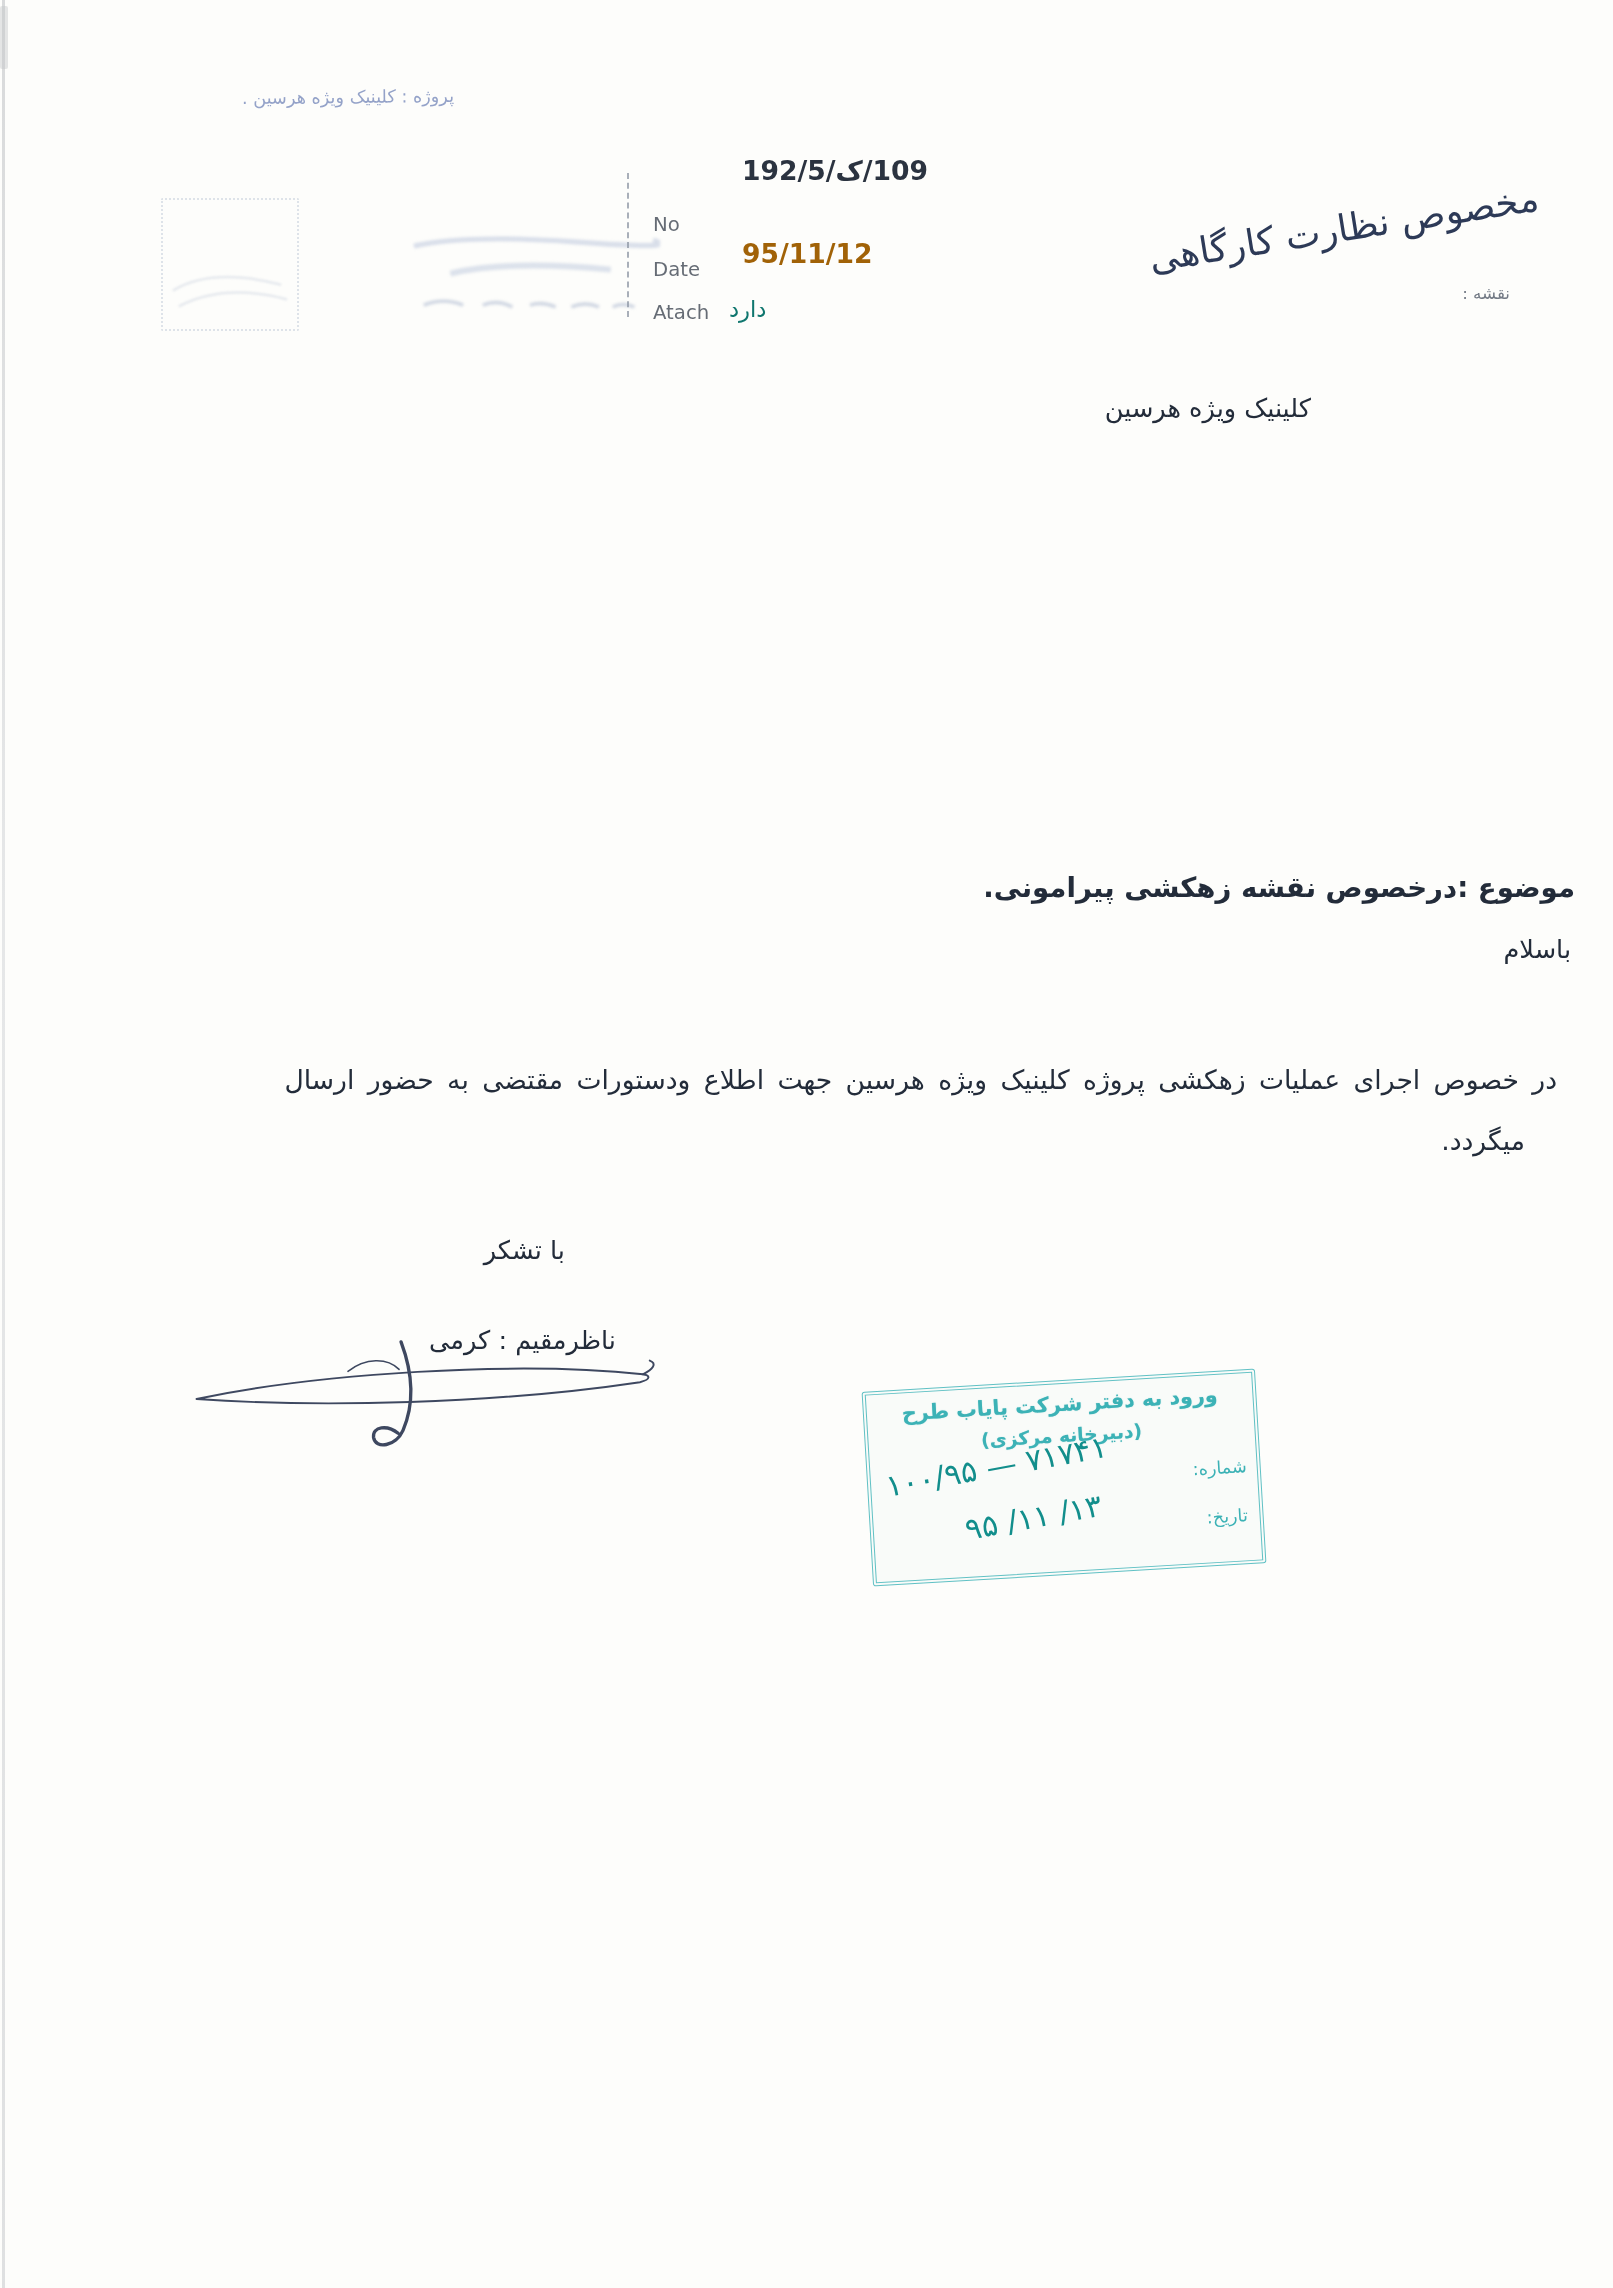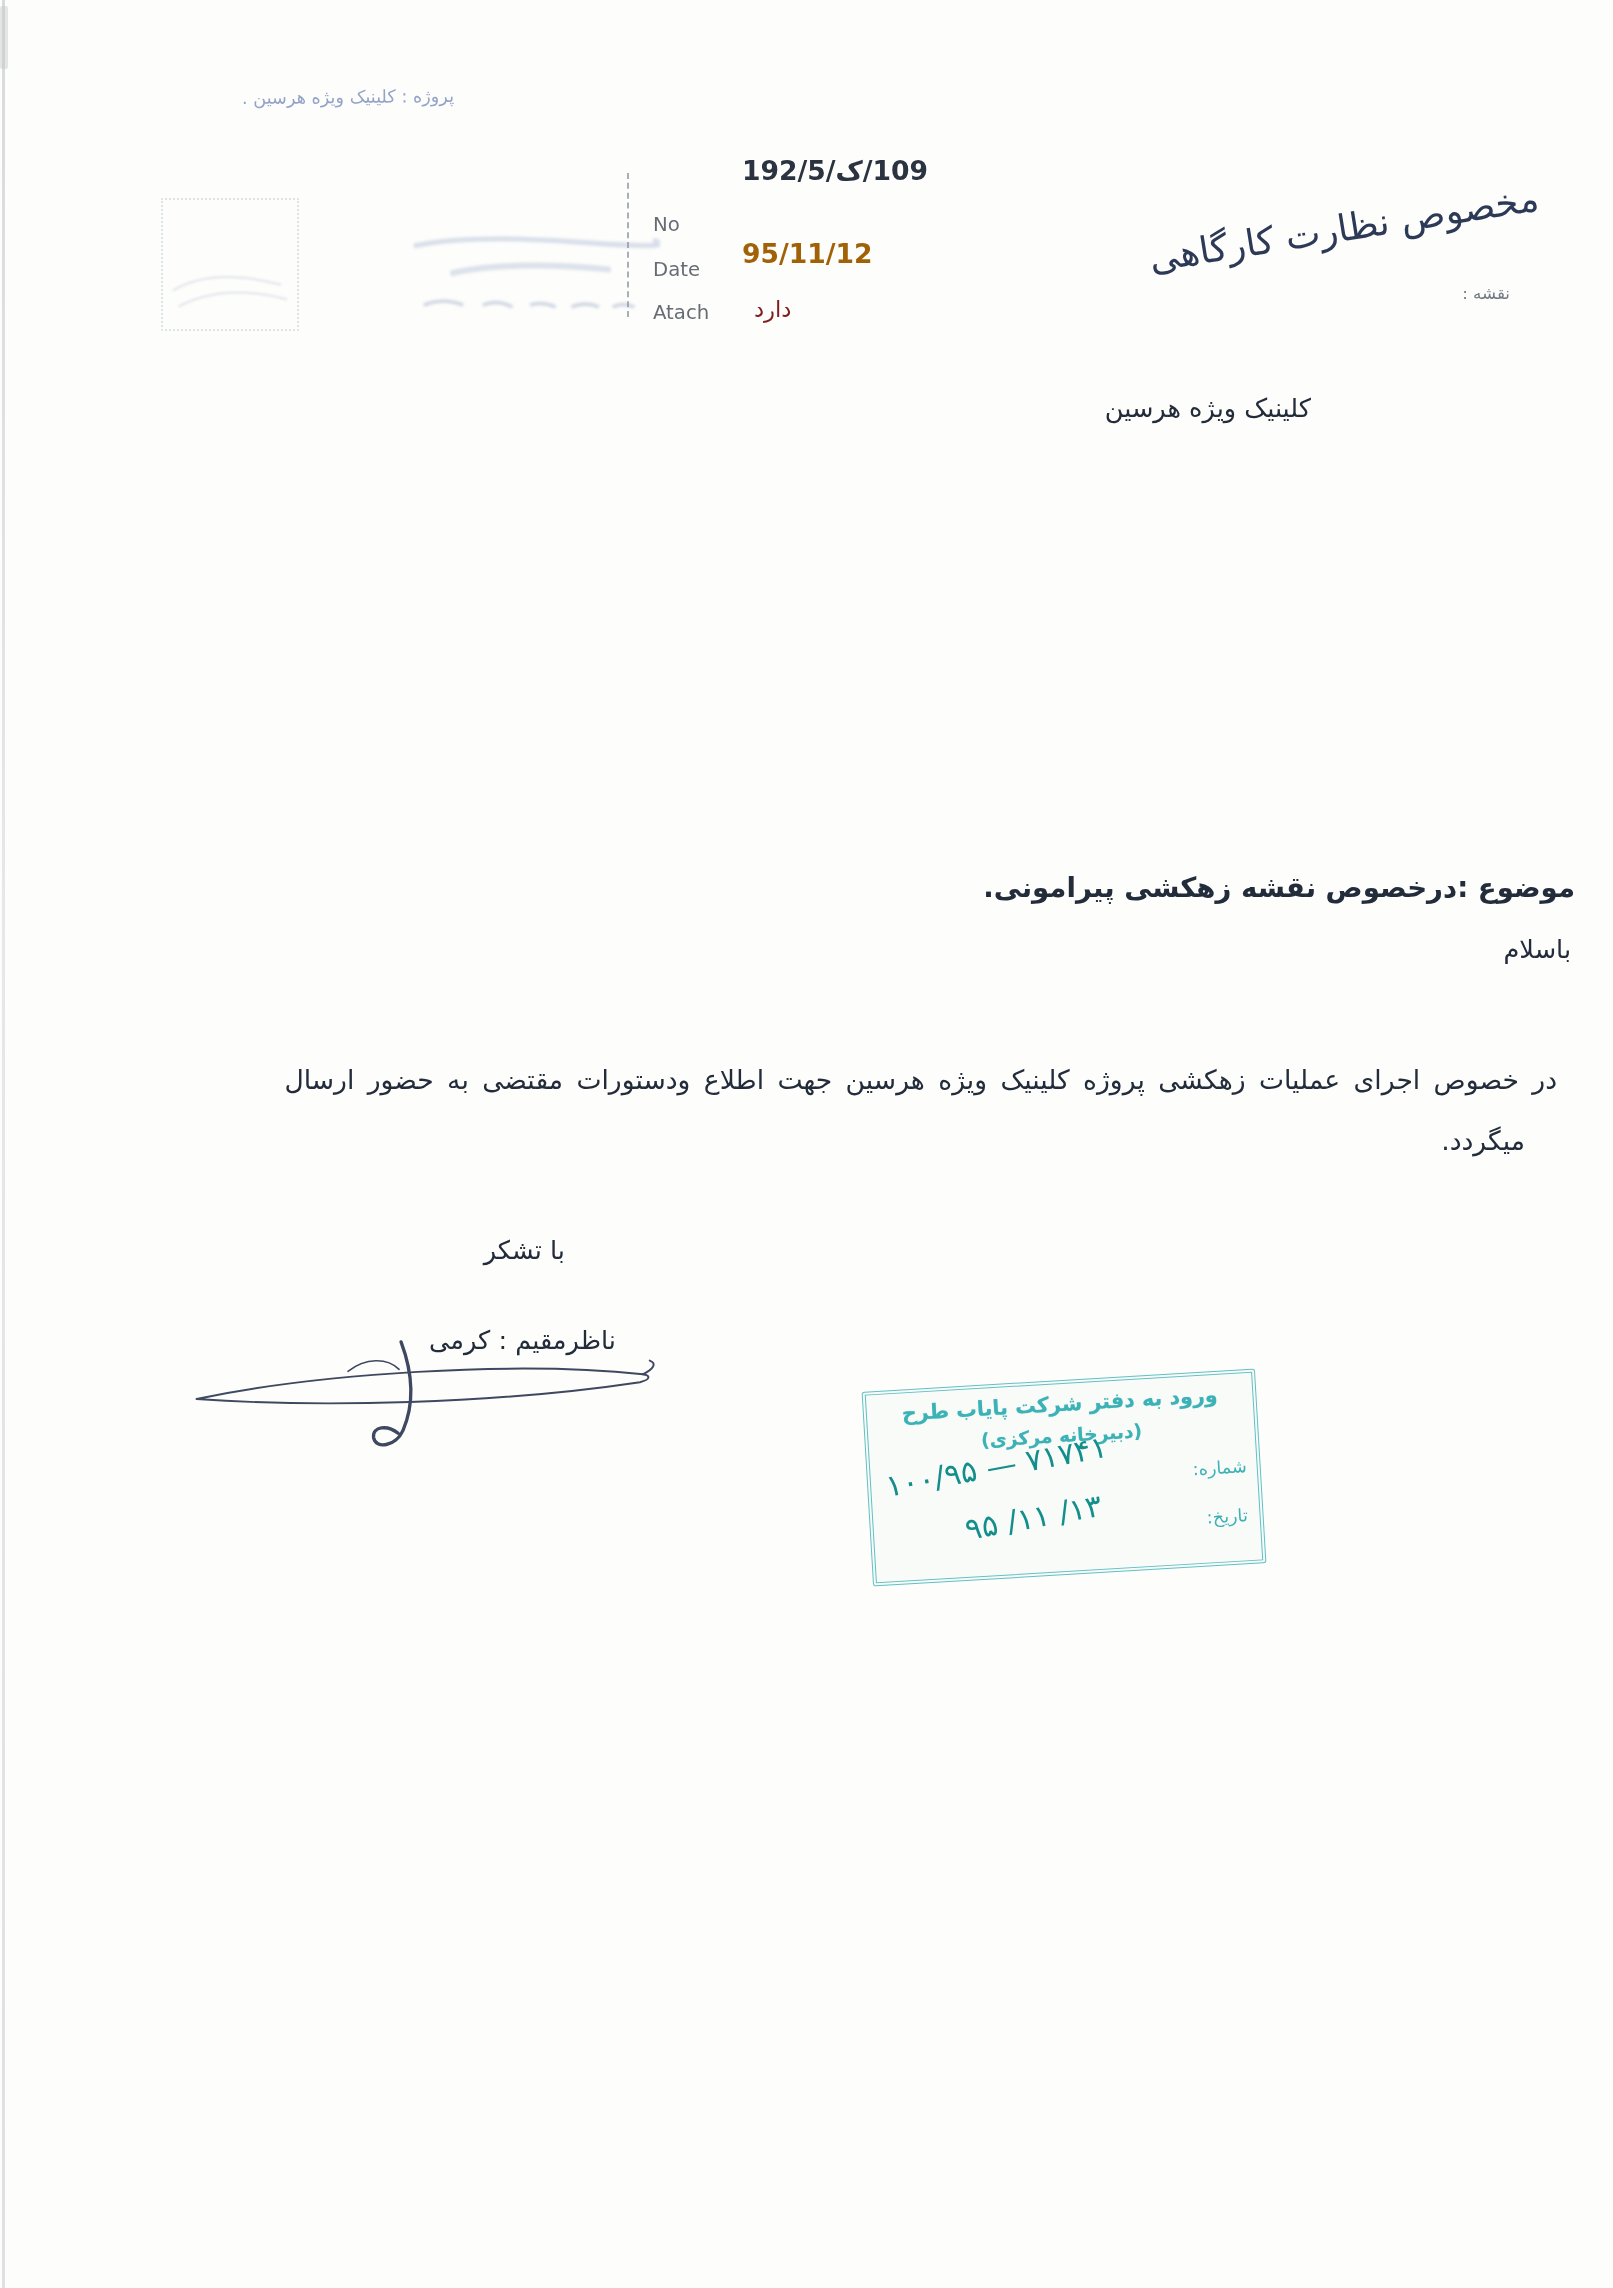--- a/index.html
+++ b/index.html
@@ -32,21 +32,21 @@
   
   .divider{left:627px;top:173px;height:144px;border-left:2px dashed #8d96a4;opacity:.75;}
   
   .ref-label{left:653px;font-size:19.7px;color:#565d67;opacity:.9;}
   .lbl-no{top:213px;}
   .lbl-date{top:258px;}
   .lbl-atach{top:301px;}
   .ref-no{left:742px;top:155px;display:flex;direction:ltr;
     font-size:26.6px;font-weight:bold;color:#2b3340;}
   .ref-date{left:742px;top:238px;font-size:26.6px;font-weight:bold;color:#a16207;}
-  .ref-attach{left:729px;top:296px;font-size:22.7px;color:#7f1d1d;margin-left:25px;}
+  .ref-attach{left:729px;top:296px;font-size:22.7px;color:#0f766e;}
   
   .hand-note{left:1141px;top:207px;width:406px;text-align:center;
     font-size:37px;color:#2d3a57;white-space:nowrap;
     transform:rotate(-9deg);letter-spacing:-1px;}
   .project-label{right:104px;top:283px;font-size:16.7px;color:#515a68;opacity:.8;}
   .project-value{right:303px;top:393px;font-size:25.6px;color:#232c3a;white-space:nowrap;}
   
   .recipient{right:109px;top:681px;font-size:30.5px;font-weight:700;
     color:#1f2835;word-spacing:5.9px;white-space:nowrap;}
   .subject{right:39px;top:871px;font-size:27.6px;font-weight:600;

